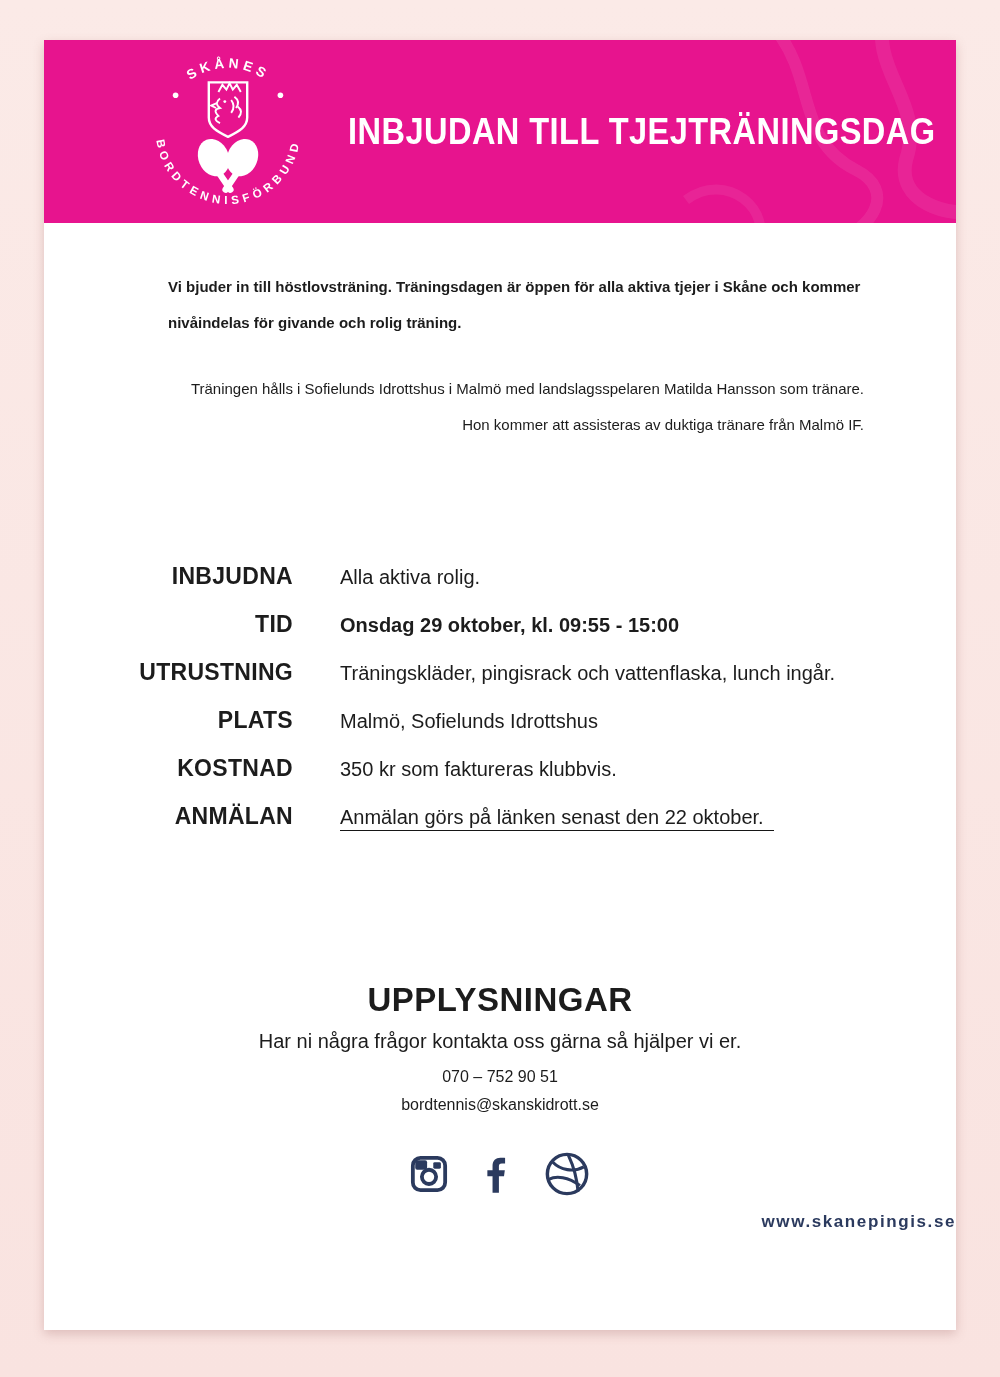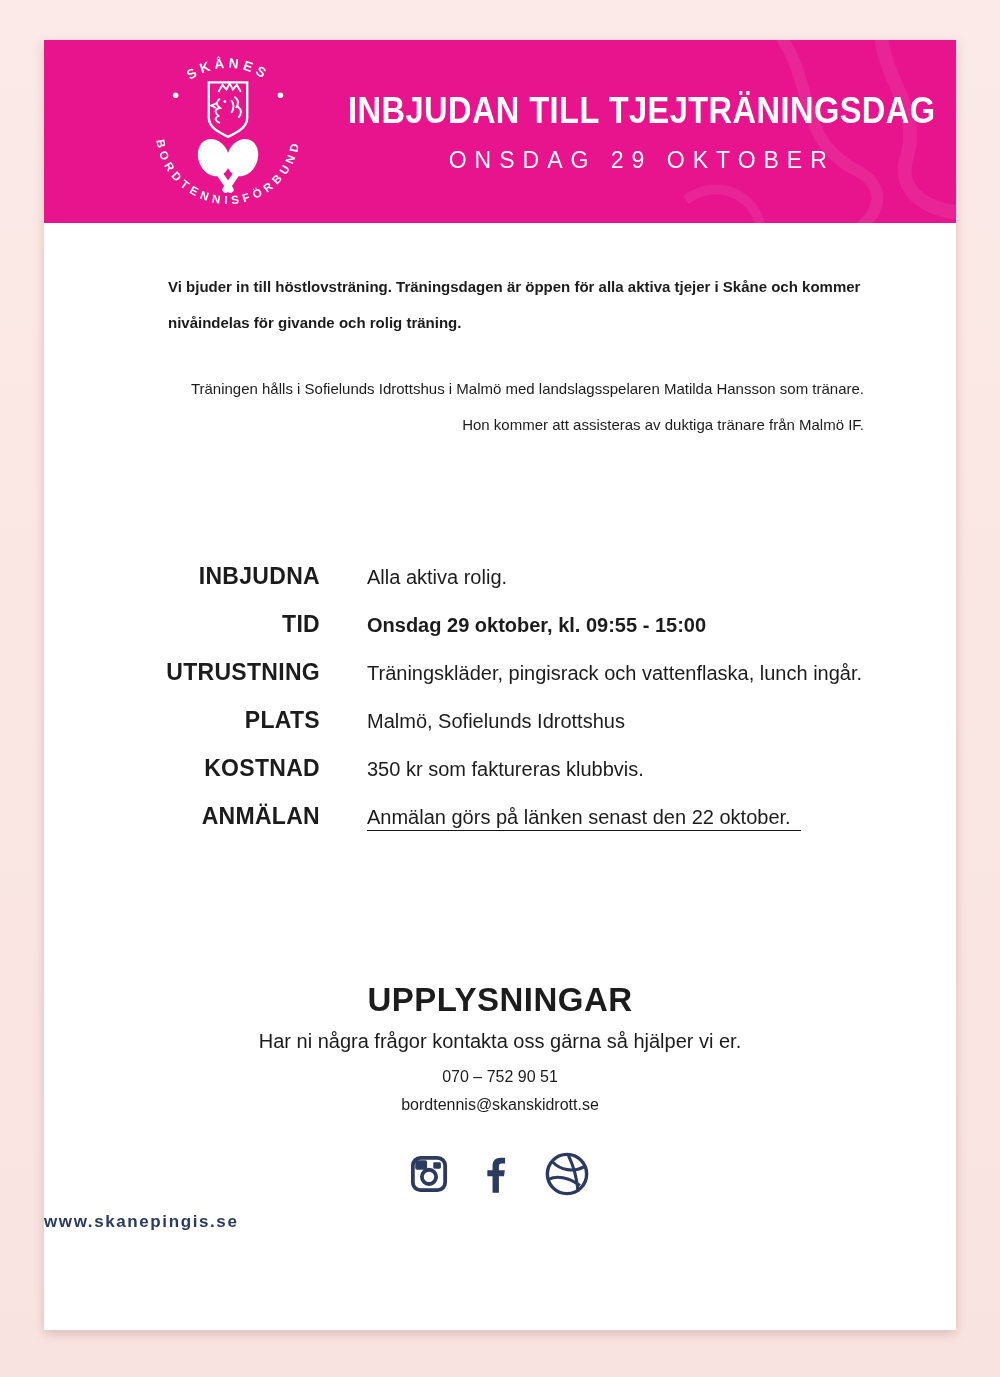--- a/index.html
+++ b/index.html
@@ -44,21 +44,21 @@
     font-weight: 400;
     letter-spacing: 8px;
     white-space: nowrap;
   }
   
   .intro { margin: 46px 92px 0 124px; }
   .intro p { font-size: 15px; line-height: 36px; }
   .intro .p1 { font-weight: 700; }
   .intro .p2 { margin-top: 30px; font-weight: 400; text-align: right; }
   
-  .details { margin-top: 120px; margin-left: 119px; }
+  .details { margin-top: 120px; margin-left: 92px; }
   .detail-row { display: flex; align-items: baseline; margin-bottom: 21px; }
   .detail-label {
     flex: 0 0 157px;
     text-align: right;
     font-weight: 700;
     font-size: 23px;
     letter-spacing: 0.3px;
     line-height: 26px;
   }
   .detail-value { margin-left: 47px; font-size: 20px; line-height: 26px; }
@@ -84,21 +84,21 @@
   .social-row a { display: inline-flex; align-items: center; }
   .website {
     margin-top: 15px;
     display: inline-block;
     color: #2b3a5e;
     font-weight: 700;
     font-size: 17px;
     letter-spacing: 1.6px;
     text-decoration: none;
   }
-  .website-wrap { text-align: left; }
+  .website-wrap { text-align: right; }
 </style>
 </head>
 <body>
 
 <div class="card">
 
   <div class="banner">
     <svg class="banner-watermark" width="420" height="230" viewBox="0 0 420 230" fill="none">
       <path d="M210 10 C 250 60, 230 120, 290 150 C 330 170, 310 210, 260 225" stroke="rgba(255,255,255,0.08)" stroke-width="12"></path>
       <path d="M320 -10 C 300 50, 360 80, 340 140 C 330 180, 380 200, 420 190" stroke="rgba(255,255,255,0.07)" stroke-width="14"></path>
@@ -133,21 +133,20 @@
       <g fill="#ffffff">
         <ellipse cx="82" cy="132" rx="19" ry="24" transform="rotate(-22 82 132)"></ellipse>
         <ellipse cx="118" cy="132" rx="19" ry="24" transform="rotate(22 118 132)"></ellipse>
         <path d="M88 150 L103 172" stroke="#ffffff" stroke-width="8" stroke-linecap="round"></path>
         <path d="M112 150 L97 172" stroke="#ffffff" stroke-width="8" stroke-linecap="round"></path>
       </g>
     </svg>
 
     <div class="titles">
       <div class="main-title">INBJUDAN TILL TJEJTRÄNINGSDAG</div>
-      <div class="sub-title">ONSDAG 29 OKTOBER</div>
     </div>
   </div>
 
   <div class="intro">
     <p class="p1">Vi bjuder in till höstlovsträning. Träningsdagen är öppen för alla aktiva tjejer i Skåne och kommer nivåindelas för givande och rolig träning.</p>
     <p class="p2">Träningen hålls i Sofielunds Idrottshus i Malmö med landslagsspelaren Matilda Hansson som tränare. Hon kommer att assisteras av duktiga tränare från Malmö IF.</p>
   </div>
 
   <div class="details">
     <div class="detail-row">

